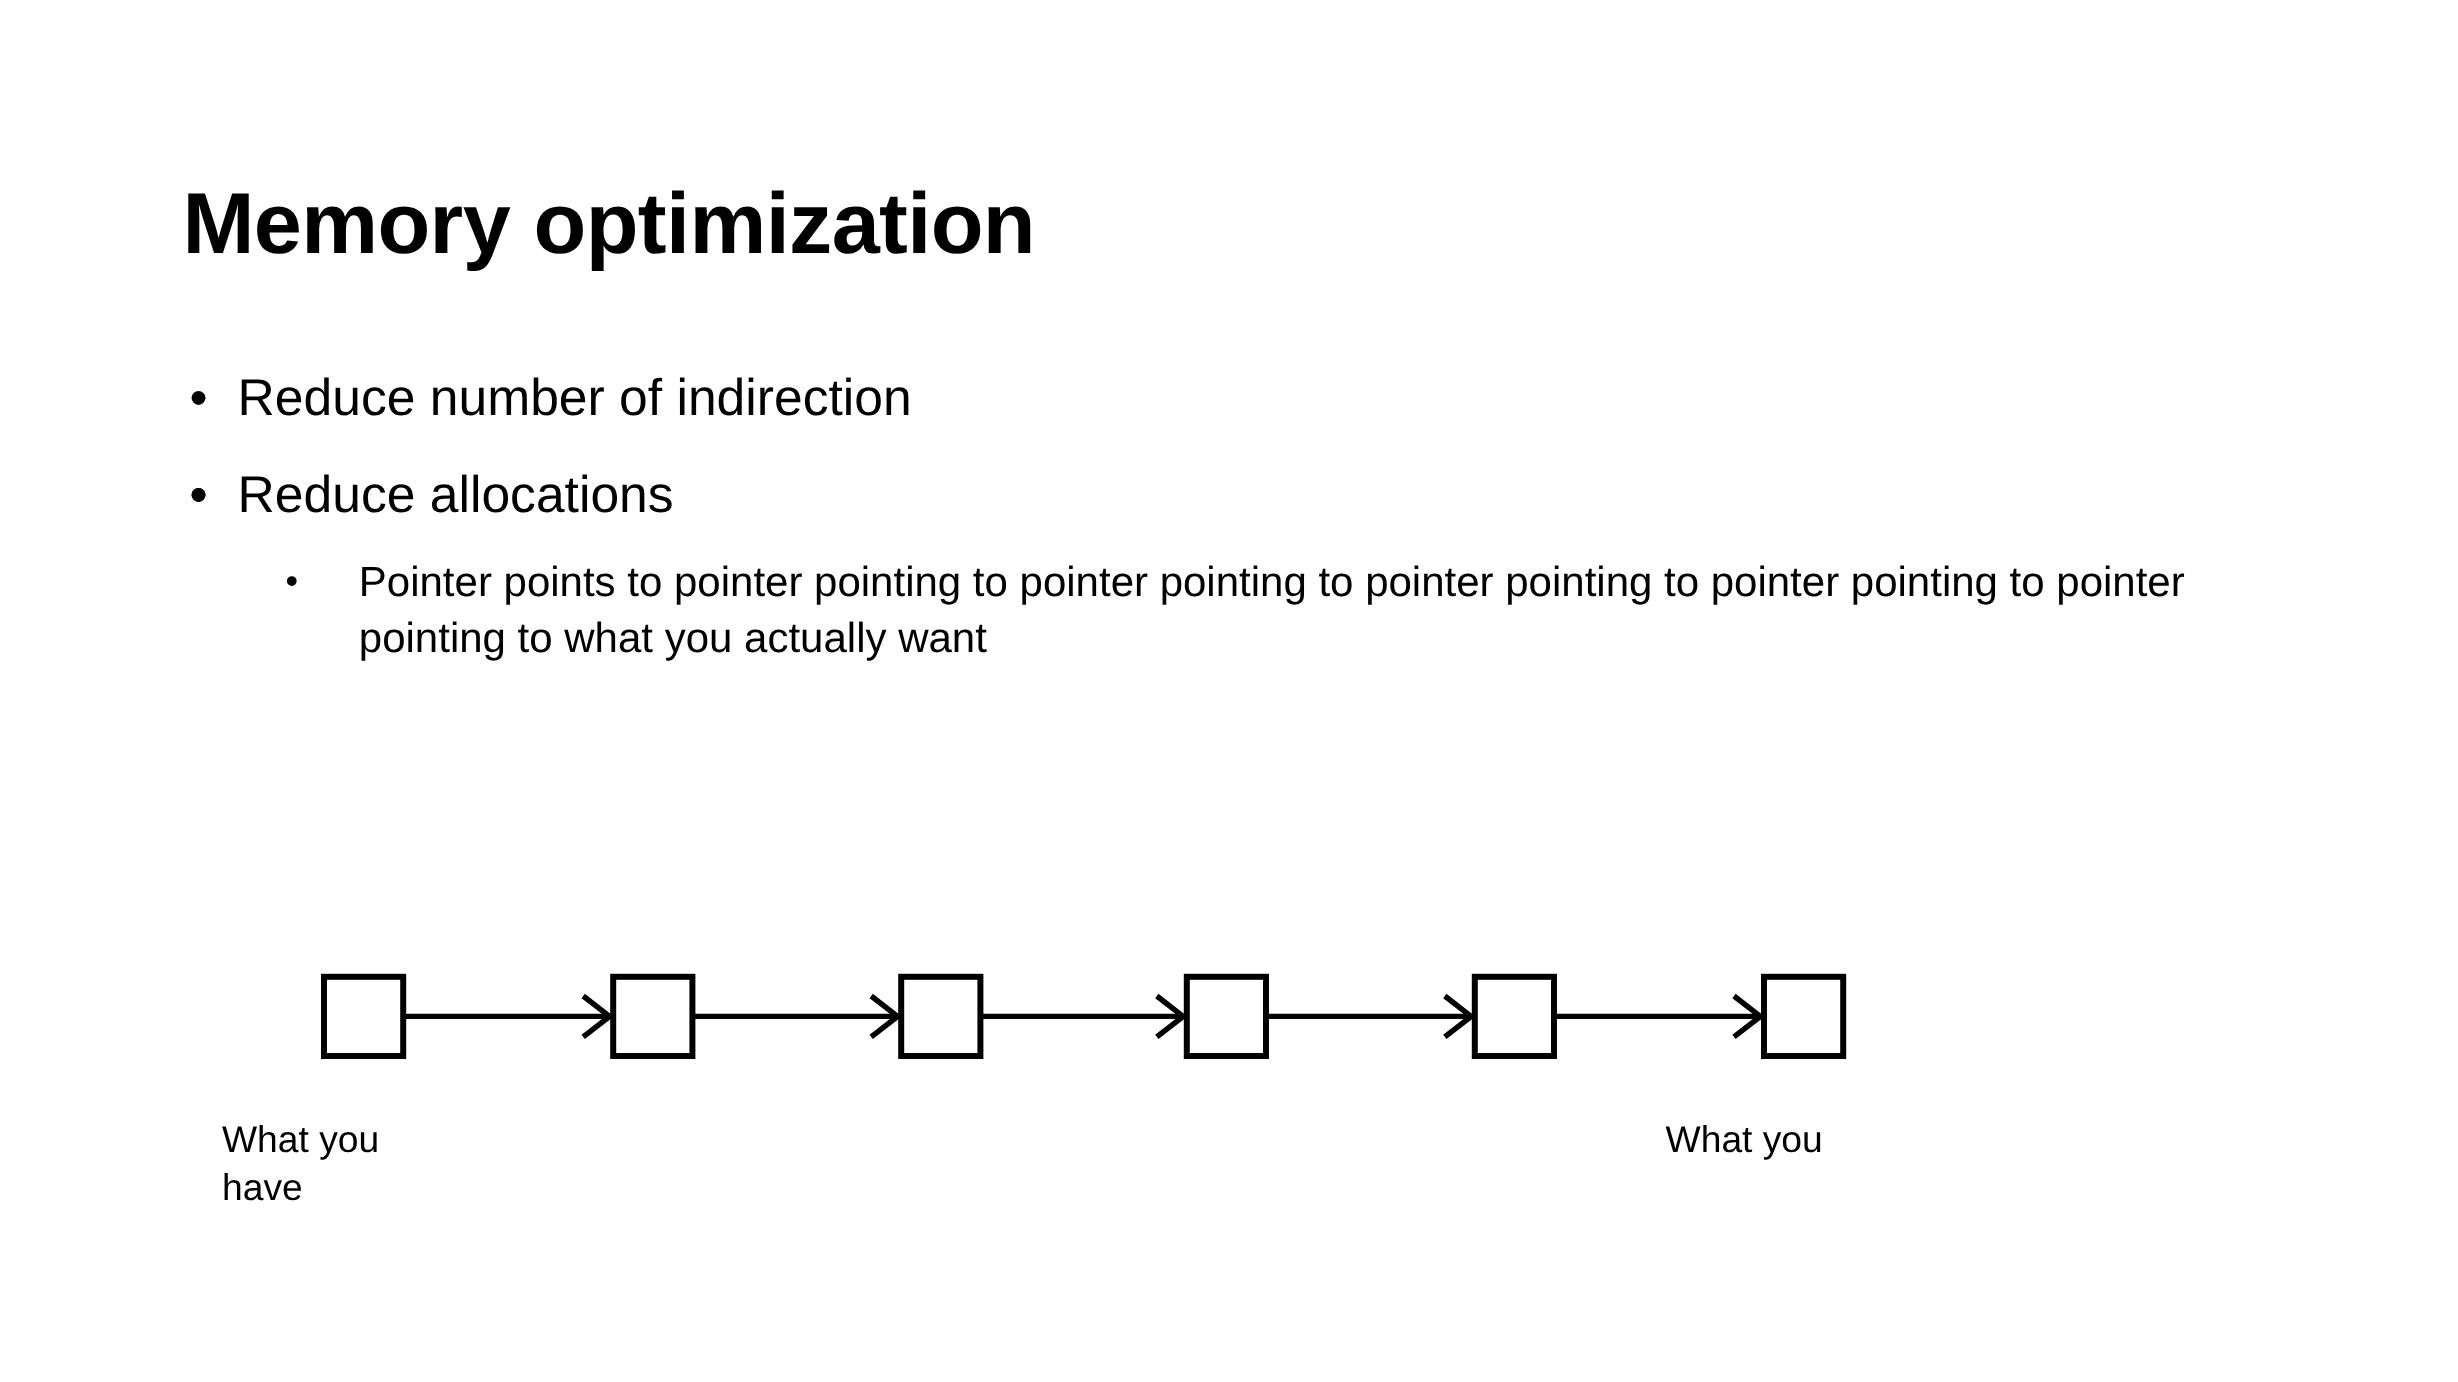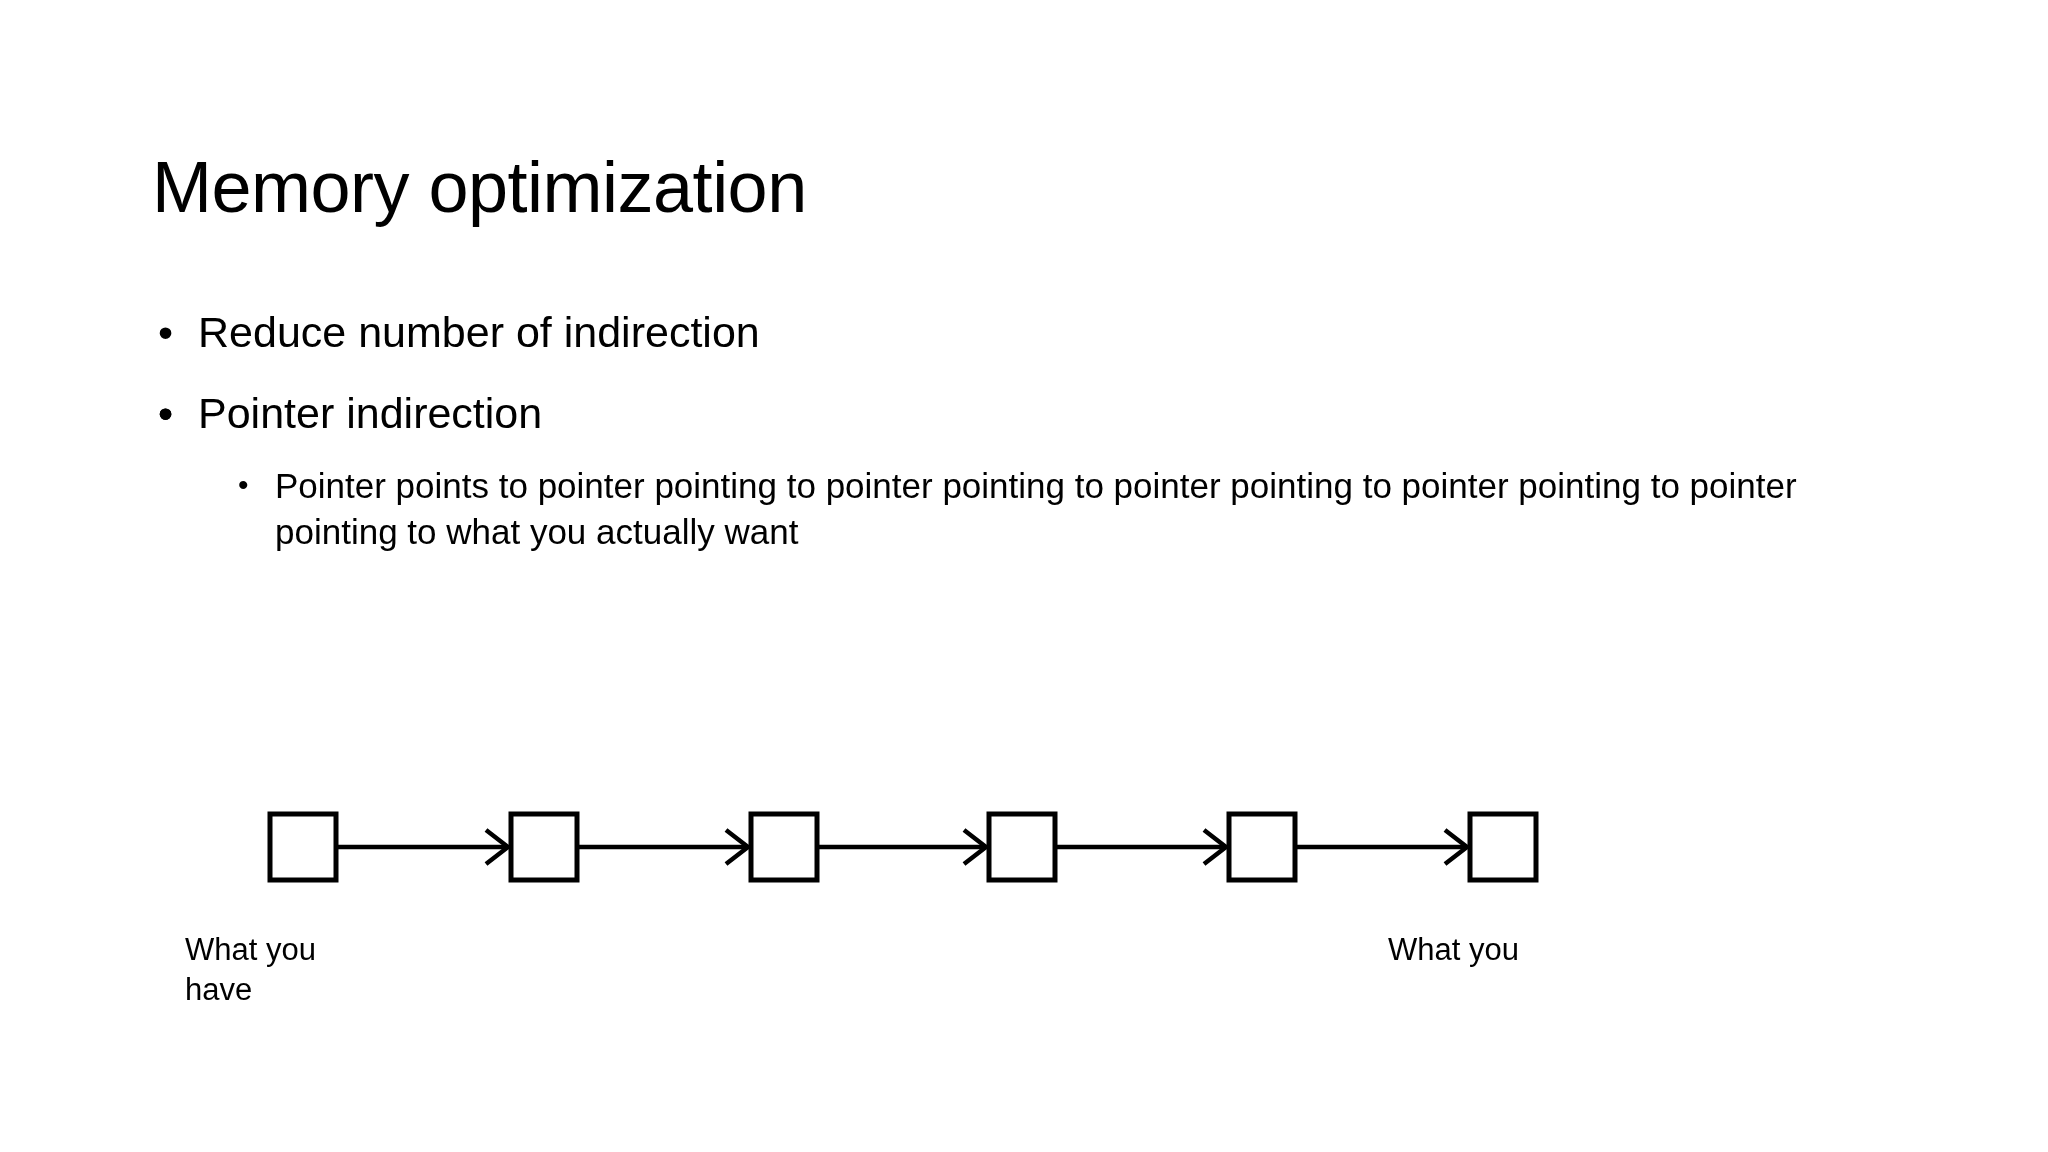--- a/index.html
+++ b/index.html
@@ -24,21 +24,21 @@
   }
 
   
   .slide-title {
     position: absolute;
     left: 152px;
     top: 102px;
     width: 1760px;
     font-size: 72px;
     line-height: 1.05;
-    font-weight: 400;
+    font-weight: 700;
     letter-spacing: -0.5px;
     color: #000000;
     white-space: nowrap;
   }
 
   
   .body-block {
     position: absolute;
     left: 150px;
     top: 300px;
@@ -73,20 +73,21 @@
   .bullet-l2 .dot {
     position: absolute;
     left: 88px;
     top: 0;
     font-size: 30px;
     line-height: 1.48;
   }
   .bullet-l2 .l2-text {
     display: block;
     max-width: 1610px;
+    margin-left: 24px;
   }
 
   
   .diagram {
     position: absolute;
     left: 0;
     top: 0;
     width: 2048px;
     height: 1152px;
     pointer-events: none;
@@ -135,21 +136,21 @@
       <span class="dot">•</span>
       <span>Reduce number of indirection</span>
     </div>
 
     <div class="bullet-l1">
       <span class="dot">•</span>
     </div>
 
     <div class="bullet-l1">
       <span class="dot">•</span>
-      <span>Pointer indirection</span>
+      <span>Reduce allocations</span>
     </div>
 
     <div class="bullet-l2">
       <span class="dot">•</span>
       <span class="l2-text">Pointer points to pointer pointing to pointer pointing to pointer pointing to pointer pointing to pointer pointing to what you actually want</span>
     </div>
 
   </div>
 
   <div class="diagram">

